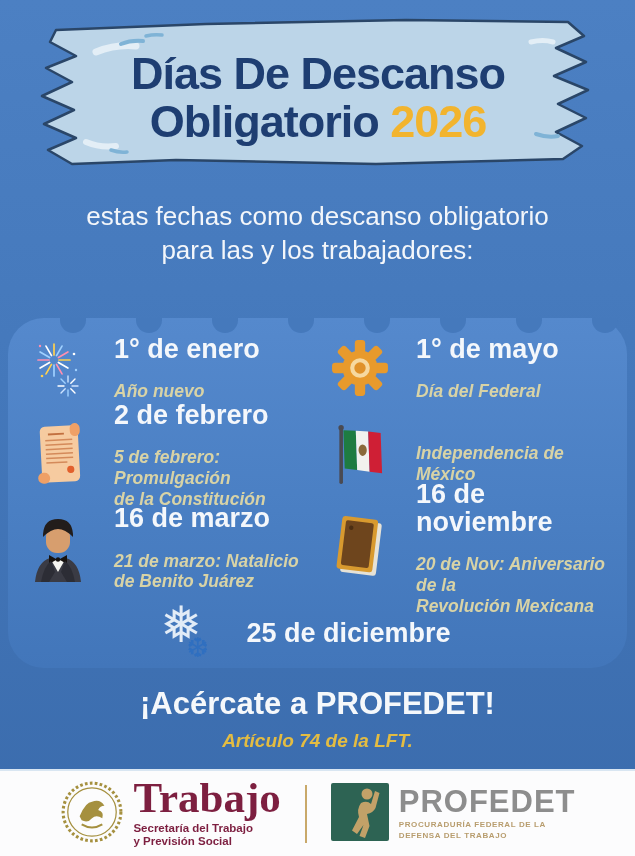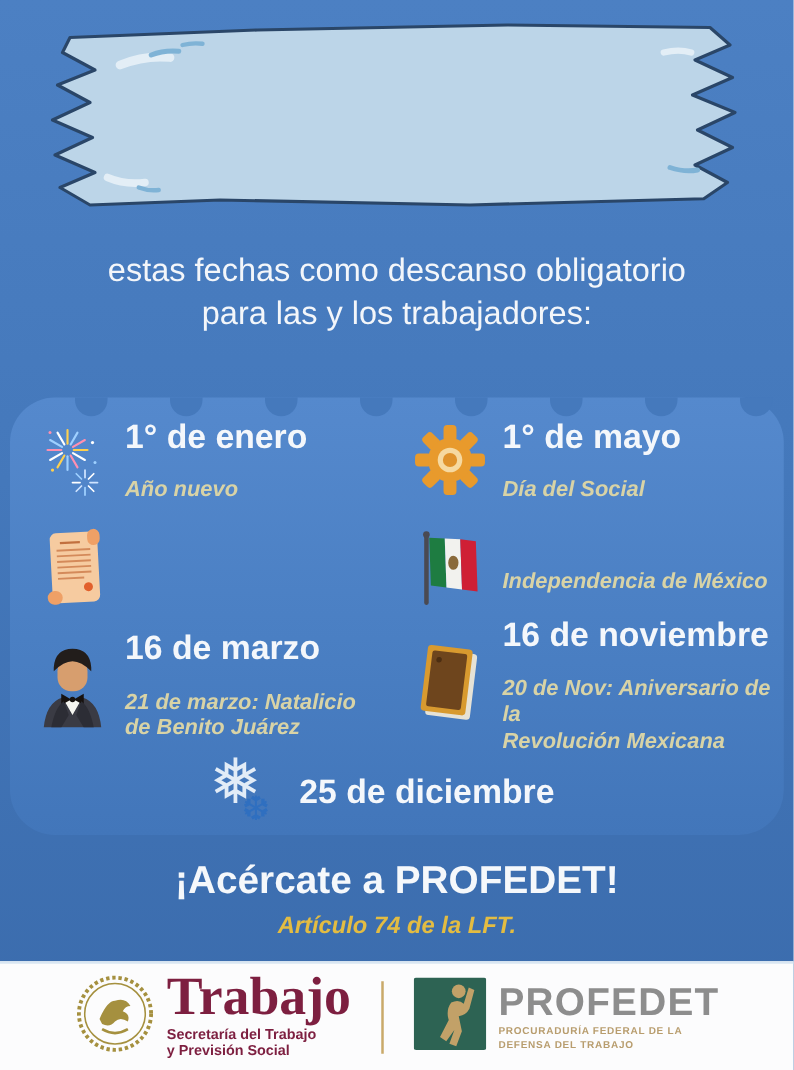--- a/index.html
+++ b/index.html
@@ -29,21 +29,21 @@
   }
   .notch{
     position:absolute;top:0;width:26px;height:15px;background:#4579bc;
     border-radius:0 0 13px 13px;
   }
   .grid{
     position:absolute;inset:6px 10px 6px 10px;
     display:grid;grid-template-columns:302px 1fr;grid-template-rows:88px 86px 100px 1fr;
     align-items:center;
   }
-  .holiday{display:flex;align-items:center;gap:10px;padding-left:8px;}
+  .holiday{display:flex;align-items:center;gap:24px;padding-left:8px;}
   .holiday .icon{width:64px;min-width:64px;height:70px;display:flex;align-items:center;justify-content:center;}
   .holiday-date{font-size:27px;font-weight:bold;color:#f4f7fb;line-height:1.05;}
   .holiday-desc{
     font-size:17.5px;font-style:italic;color:#d8d3a6;line-height:1.18;
     white-space:pre-line;margin-top:18px;font-weight:bold;
   }
   .holiday.center{grid-column:1 / -1;justify-self:center;padding-left:0;margin-left:-26px;}
   .holiday.center .holiday-desc{color:#ddb844;}
   .snow-wrap{position:relative;width:60px;height:66px;}
   .snow-big{position:absolute;left:0;top:0;font-size:50px;color:#e2ecf7;font-family:"DejaVu Sans",sans-serif;line-height:1;}
@@ -77,20 +77,24 @@
       <path d="M30,16 L180,10 L380,6 L542,8 L558,22 L530,34 L560,48 L528,62 L562,76 L532,90 L560,104 L530,118 L556,132 L537,145
                L350,150 L150,146 L46,150 L22,136 L50,124 L18,110 L48,96 L16,82 L46,68 L20,54 L50,42 L24,28 Z" fill="#bcd5e8" stroke="#2a4668" stroke-width="2.5" stroke-linejoin="round"></path>
       <path d="M70,38 q20,-8 40,-6" stroke="#e3eef6" stroke-width="7" fill="none" stroke-linecap="round"></path>
       <path d="M60,128 q14,6 30,4" stroke="#e3eef6" stroke-width="6" fill="none" stroke-linecap="round"></path>
       <path d="M95,30 q10,-4 22,-3" stroke="#7fb3d6" stroke-width="4" fill="none" stroke-linecap="round"></path>
       <path d="M120,22 q8,-2 16,-1" stroke="#7fb3d6" stroke-width="3.5" fill="none" stroke-linecap="round"></path>
       <path d="M505,28 q12,-3 22,0" stroke="#e3eef6" stroke-width="5" fill="none" stroke-linecap="round"></path>
       <path d="M510,120 q12,4 22,2" stroke="#7fb3d6" stroke-width="4" fill="none" stroke-linecap="round"></path>
       <path d="M85,136 q8,3 16,2" stroke="#7fb3d6" stroke-width="3.5" fill="none" stroke-linecap="round"></path>
     </svg>
+    <div class="banner-text">
+      <div>Días De Descanso</div>
+      <div><span>Obligatorio</span> <span class="year">2026</span></div>
+    </div>
   </div>
 
   <div class="intro">
     <div>estas fechas como descanso obligatorio</div>
     <div>para las y los trabajadores:</div>
   </div>
 
   <div class="panel">
     <div class="notch" style="left:52px"></div>
     <div class="notch" style="left:128px"></div>
@@ -155,21 +159,21 @@
               <rect x="23" y="1" width="10" height="13" rx="3" transform="rotate(270 28 28)"></rect>
               <rect x="23" y="1" width="10" height="13" rx="3" transform="rotate(315 28 28)"></rect>
               <circle cx="28" cy="28" r="17"></circle>
             </g>
             <circle cx="28" cy="28" r="9.5" fill="#f6d9a0"></circle>
             <circle cx="28" cy="28" r="5.5" fill="#e0922a"></circle>
           </svg>
         </span>
         <div>
           <div class="holiday-date">1° de mayo</div>
-          <div class="holiday-desc">Día del Social</div>
+          <div class="holiday-desc">Día del Federal</div>
         </div>
       </div>
 
       <div class="holiday">
         <span class="icon">
           <svg width="58" height="70" viewBox="0 0 58 70">
             <g transform="rotate(-3 29 35)">
               <rect x="12" y="6" width="38" height="56" rx="5" fill="#f6cba0"></rect>
               <rect x="42" y="4" width="10" height="13" rx="5" fill="#efa066"></rect>
               <rect x="8" y="52" width="12" height="11" rx="5.5" fill="#efa066"></rect>
@@ -179,20 +183,25 @@
                   <line x1="17" y1="24.5" x2="44" y2="24.5"></line>
                 <line x1="17" y1="29" x2="44" y2="29"></line>
                   <line x1="17" y1="33.5" x2="44" y2="33.5"></line>
                 <line x1="17" y1="38" x2="44" y2="38"></line>
                   <line x1="17" y1="42.5" x2="38" y2="42.5"></line>
               </g>
               <circle cx="41" cy="50" r="3.6" fill="#e2602c"></circle>
             </g>
           </svg>
         </span>
+        <div>
+          <div class="holiday-date">2 de febrero</div>
+          <div class="holiday-desc">5 de febrero: Promulgación
+de la Constitución</div>
+        </div>
       </div>
 
       <div class="holiday">
         <span class="icon">
           <svg width="54" height="64" viewBox="0 0 52 62">
             <circle cx="7.7" cy="4.5" r="2.6" fill="#4a4a52"></circle>
             <rect x="6" y="5" width="3.5" height="54" rx="1.6" fill="#4a4a52"></rect>
             <g transform="rotate(-2 10 10)">
               <path d="M10,7 L22,8 L22,46 L10,44 Z" fill="#1e7c41"></path>
               <path d="M22,8 L34,9 L34,48 L22,46 Z" fill="#f2f2ee"></path>

